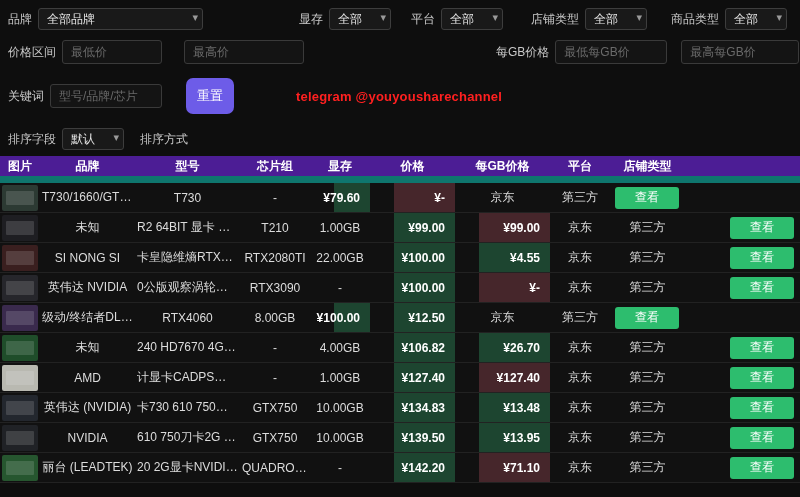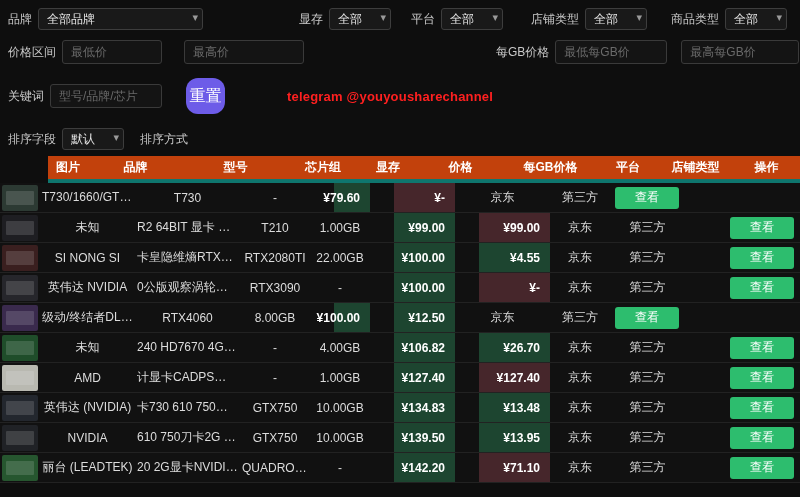--- a/index.html
+++ b/index.html
@@ -19,37 +19,37 @@
     border-radius:3px; display:flex; align-items:center; padding:0 18px 0 8px;
     color:#e6e6e6; cursor:pointer; font-size:12px;
   }
   .selbox .chev { position:absolute; right:4px; top:2px; color:#9a9a9a; font-size:11px; }
   .tinput {
     height:24px; background:#141414; border:1px solid #3a3a3a; border-radius:3px;
     color:#ddd; padding:0 8px; font-size:12px; font-family:inherit;
   }
   .tinput::placeholder { color:#6a6a6a; }
   .btn { border:none; cursor:pointer; color:#fff; font-family:inherit; }
-  .reset-btn { width:39px; height:36px; border-radius:12px; background:#6d5ce8; font-size:16px; }
+  .reset-btn { width:48px; height:36px; border-radius:7px; background:#6d5ce8; font-size:13px; }
   .sort-btn  { width:50px; height:36px; border-radius:6px; background:#10b981; font-size:12px; white-space:nowrap; }
   .watermark { color:#ff2020; font-weight:bold; font-size:13px; margin-left:62px; letter-spacing:.2px; }
 
   .r1 { margin-top:2px; }
   .r2 { margin-top:10px; }
   .r3 { margin-top:14px; }
   .r4 { margin-top:14px; }
 
   
   .tbl { margin-top:6px; margin-left:-8px; width:800px; }
   .thead, .trow {
     display:grid;
     grid-template-columns:40px 95px 105px 70px 60px 85px 95px 60px 75px 1fr;
     align-items:center;
   }
-  .thead { height:27px; background:#c2410c; border-bottom:4px solid #0f766e;margin-left:48px; }
+  .thead { height:27px; background:#4c1d95; border-bottom:7px solid #0f766e; }
   .thead .hcell { color:#fff; font-weight:bold; font-size:12px; text-align:center; white-space:nowrap; }
   .trow { height:30px; background:#111; border-bottom:1px solid #222; }
   .cell { font-size:12px; color:#dcdcdc; text-align:center; overflow:hidden;
           white-space:nowrap; text-overflow:ellipsis; padding:0 2px; }
   .c-model, .c-brand { font-size:12px; }
   .thumb { width:36px; height:26px; margin:0 auto; border-radius:2px; position:relative; overflow:hidden; background:#222; }
   .thumb::after { content:""; position:absolute; left:4px; top:6px; right:4px; bottom:6px;
                   background:rgba(255,255,255,.14); border-radius:1px; }
   .c-price, .c-pergb { padding:0; height:100%; }
   .pricebox { display:flex; align-items:center; justify-content:flex-end; height:100%;
@@ -122,21 +122,20 @@
     <div class="thead">
         <div class="hcell">图片</div>
         <div class="hcell">品牌</div>
         <div class="hcell">型号</div>
         <div class="hcell">芯片组</div>
         <div class="hcell">显存</div>
         <div class="hcell">价格</div>
         <div class="hcell">每GB价格</div>
         <div class="hcell">平台</div>
         <div class="hcell">店铺类型</div>
-        <div class="hcell">操作</div>
       </div>
     <div>
   <div class="trow">
     <div class="cell c-img">
             <div class="thumb" style="background: rgb(44, 58, 51);"></div>
           </div>
     <div class="cell c-model">T730/1660/GTX1060/独</div>
     <div class="cell c-chipset">T730</div>
     <div class="cell c-vram">-</div>
     <div class="cell c-price">

